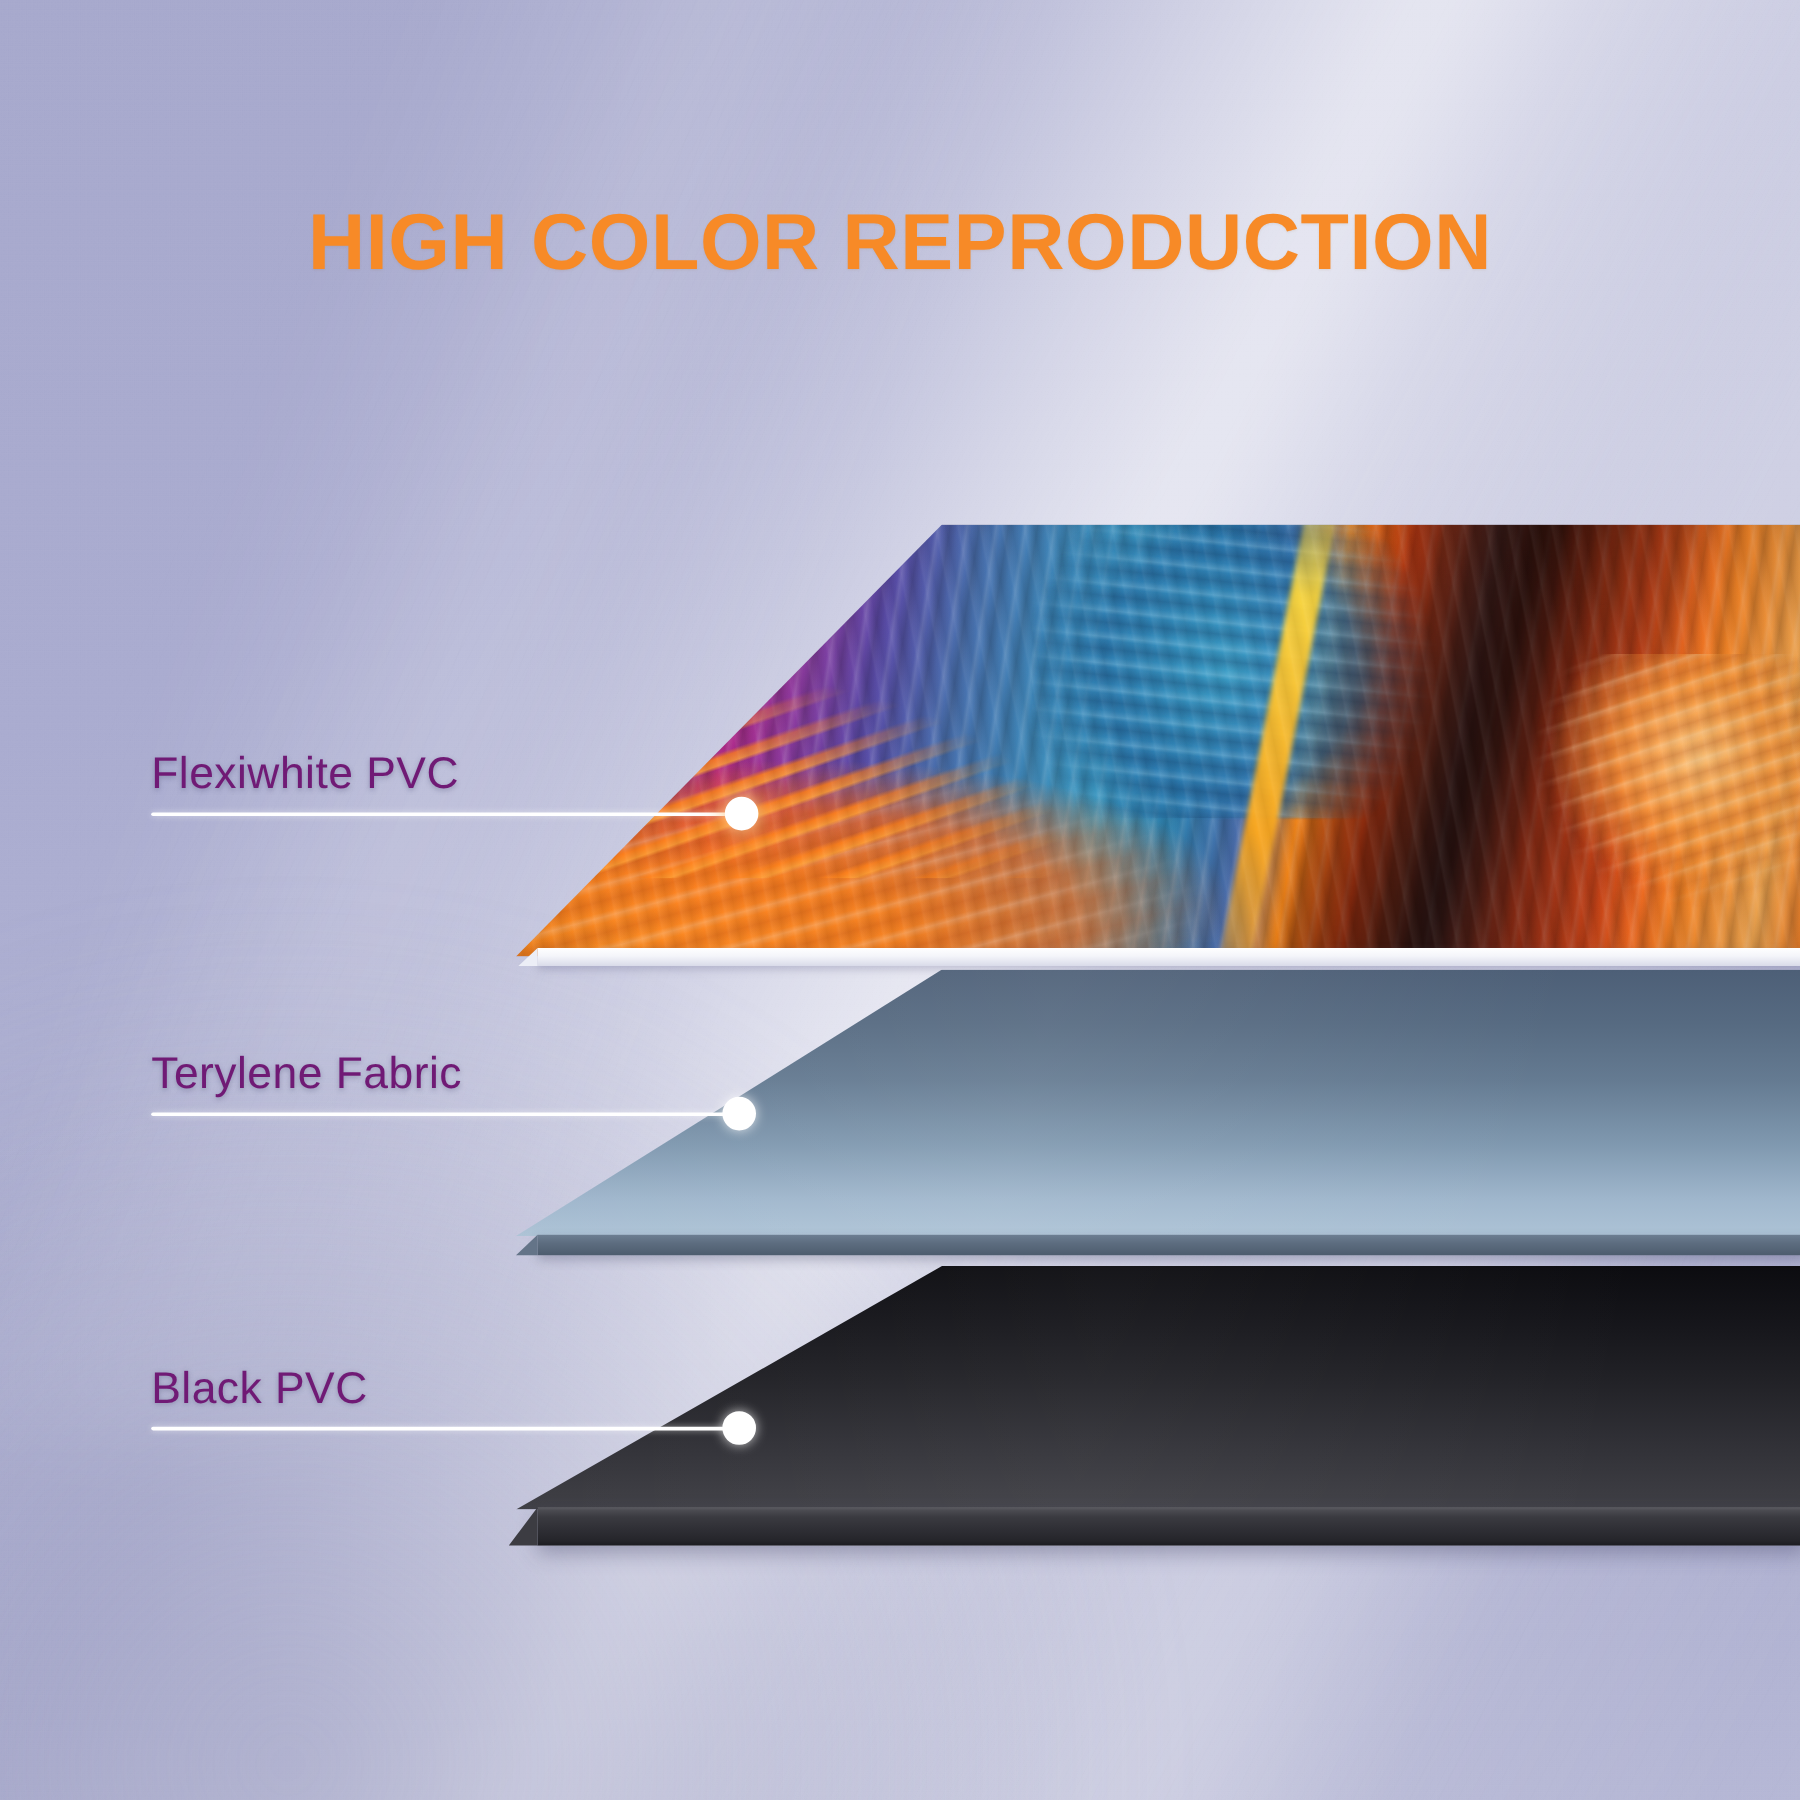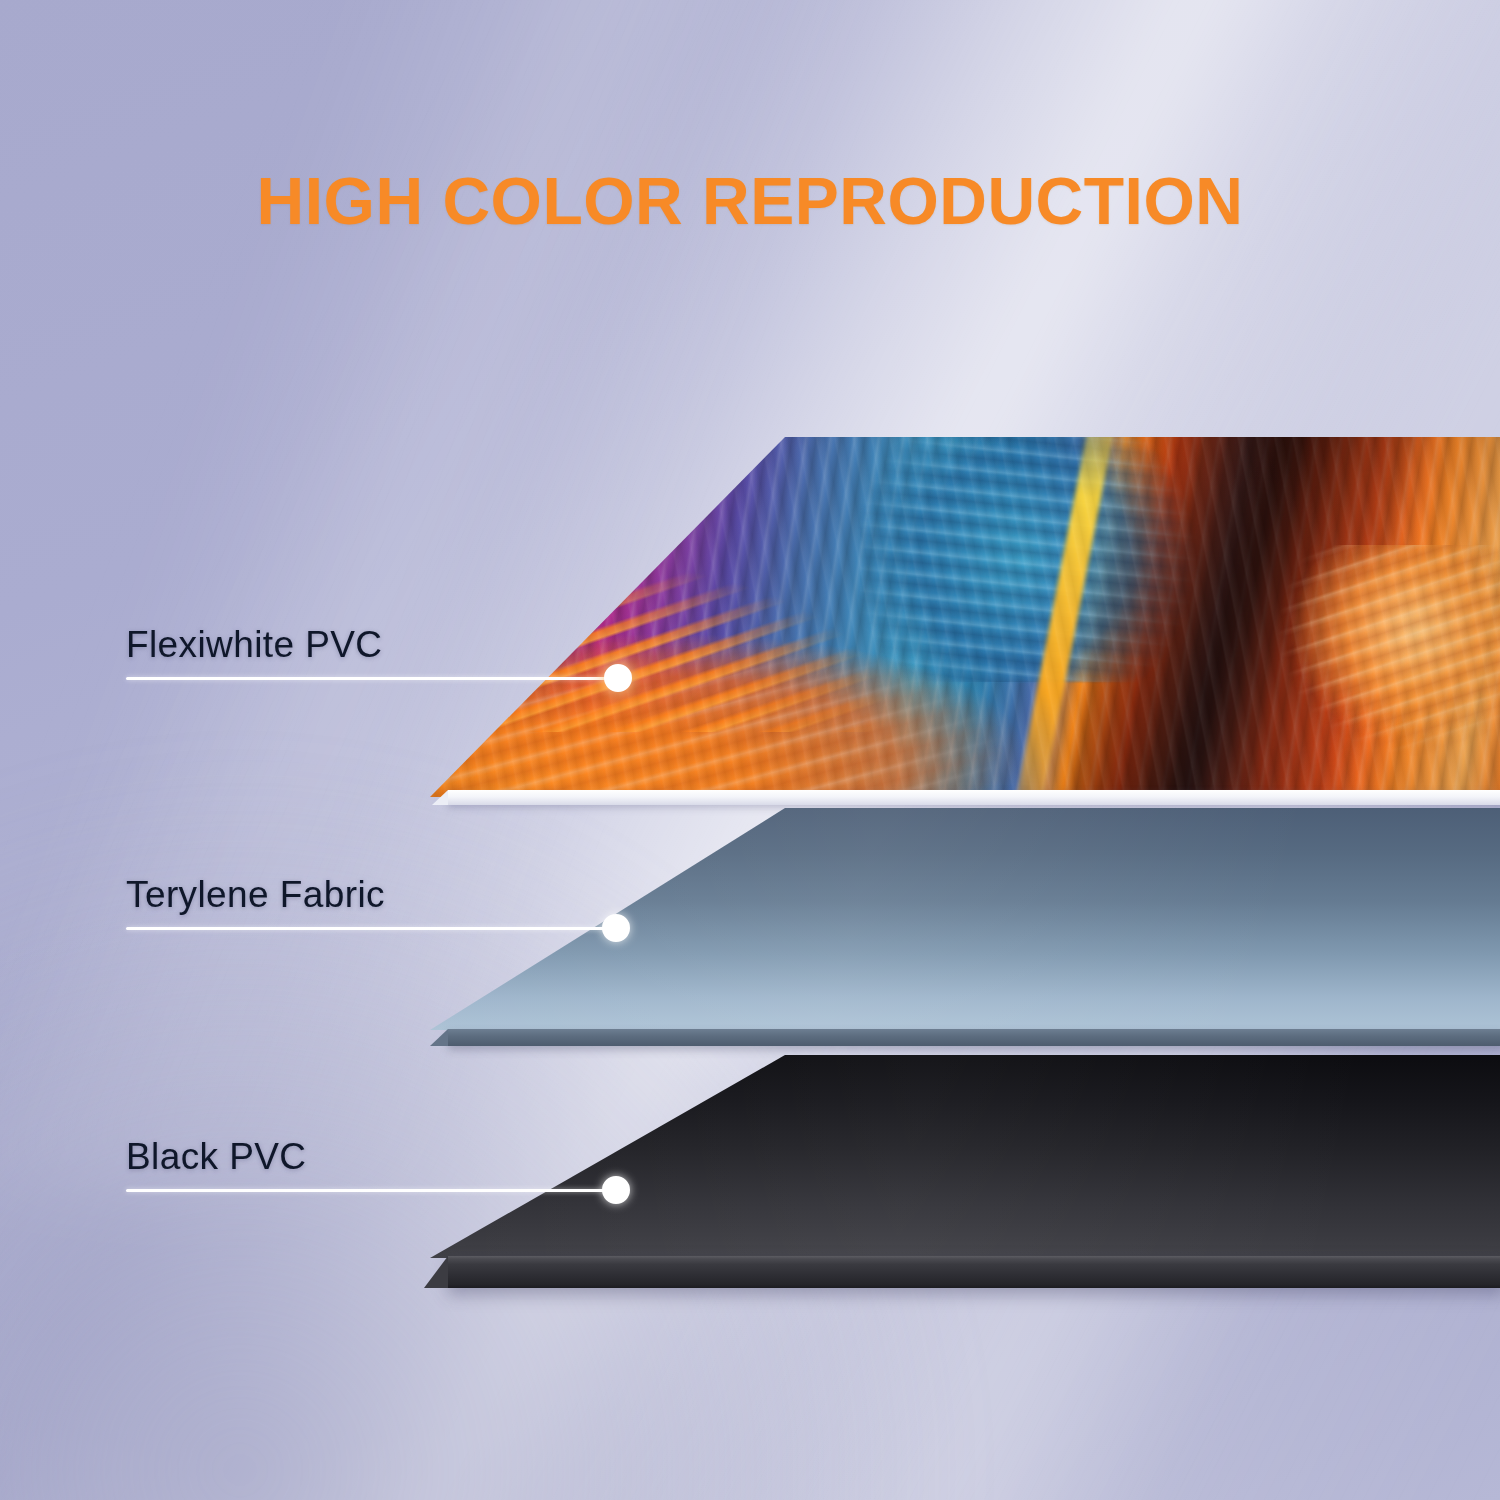--- a/index.html
+++ b/index.html
@@ -385,21 +385,21 @@
 
   
   .callout {
     position: absolute;
     z-index: 60;
   }
   .callout-text {
     position: absolute;
     left: 0;
     bottom: 14px;
-    color: #0f172a;
+    color: #701a75;
     font-size: 37px;
     font-weight: 400;
     letter-spacing: 0.4px;
     white-space: nowrap;
     text-shadow: 0 1px 4px rgba(70,70,110,0.35);
   }
   .callout-rule {
     position: absolute;
     left: 0;
     bottom: 0;

